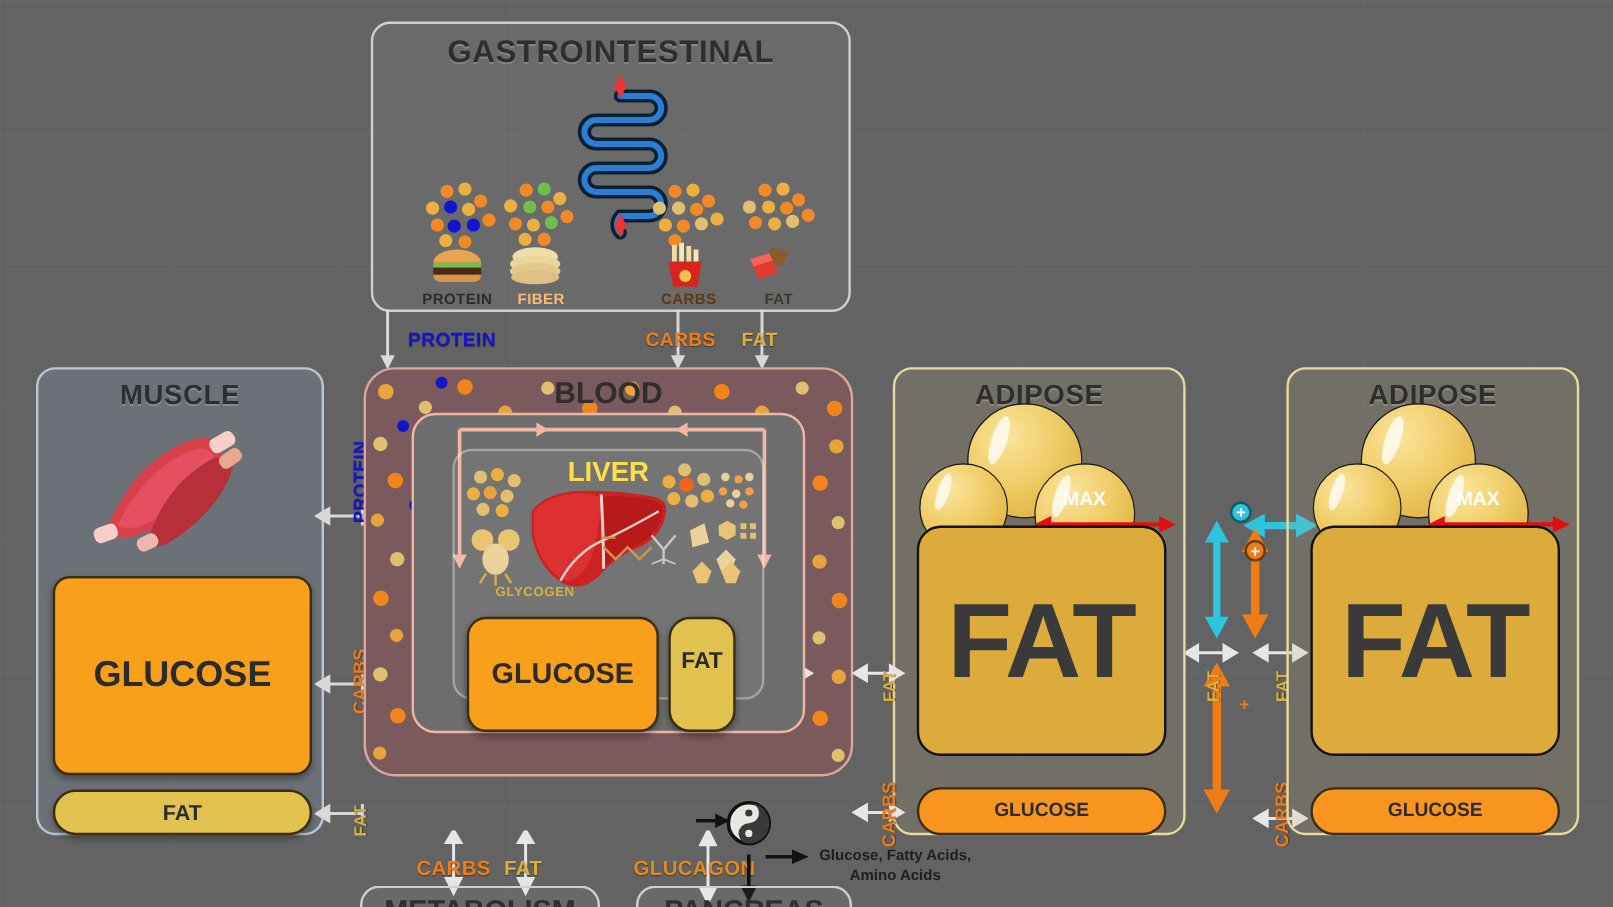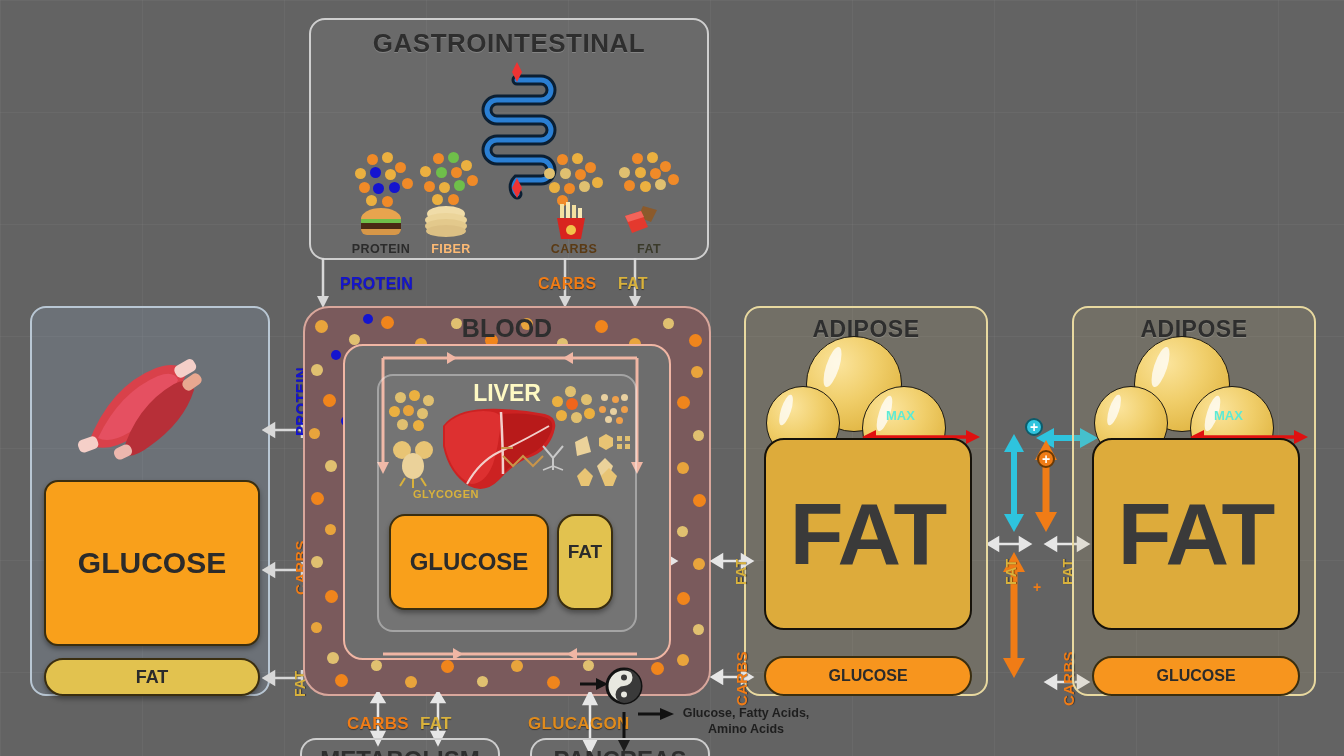--- a/index.html
+++ b/index.html
@@ -45,21 +45,21 @@
     color:#2b2b2b;
     border:2px solid #3a2e10;
     box-shadow:0 3px 5px rgba(0,0,0,.35);
   }
   .glucose-box { background:#F9A01B; border-radius:14px; }
   .fat-box { background:#E2C24F; border-radius:14px; }
 
   
   #blood {
     position:absolute;
-    left:303px; top:306px; width:408px; height:390px;
+    left:303px; top:306px; width:408px; height:341px;
     border-radius:26px;
     background:#7a5a5c;
     border:2px solid #d9a79c;
     overflow:hidden;
   }
   #blood-title {
     position:absolute; left:0; right:0; top:6px; text-align:center;
     font-size:25px; font-weight:bold; color:#2e2e2e;
     z-index:4;
   }
@@ -71,21 +71,21 @@
     z-index:3;
   }
   #liver-card {
     position:absolute; left:32px; top:28px; right:32px; bottom:26px;
     border-radius:16px;
     background:rgba(255,255,255,.05);
     border:2px solid rgba(255,255,255,.35);
   }
   #liver-title {
     position:absolute; left:0; right:0; top:4px; text-align:center;
-    font-size:23px; font-weight:bold; color:#fef9c3;
+    font-size:23px; font-weight:bold; color:#fde047;
   }
   .blood-dot { position:absolute; border-radius:50%; }
 
   
   .lbl {
     position:absolute;
     font-weight:bold;
     font-size:15px;
     letter-spacing:.3px;
     white-space:nowrap;
@@ -109,21 +109,21 @@
     position:absolute; border-radius:50%;
     background:radial-gradient(circle at 34% 28%, #fbe49c 0%, #F0CE6A 42%, #D9A92F 100%);
     border:1.5px solid #1d1a12;
   }
   .blob::after{
     content:""; position:absolute; left:20%; top:10%;
     width:14%; height:45%; border-radius:50%;
     background:rgba(255,255,255,.75);
     transform:rotate(18deg);
   }
-  .max-lbl { position:absolute; font-size:13px; font-weight:bold; color:#5eead4; }
+  .max-lbl { position:absolute; font-size:16px; font-weight:bold; color:#ffffff; }
   .fat-big {
     position:absolute;
     border-radius:20px;
     background:#DDAB3B;
     border:2.5px solid #16120a;
     display:flex; align-items:center; justify-content:center;
     font-size:88px; font-weight:bold; color:#3a3a3a;
     letter-spacing:-1px;
   }
   .glucose-pill {
@@ -271,20 +271,21 @@
     <polygon points="33,50 27,38 39,38"></polygon>
     <polygon points="275,50 269,38 281,38"></polygon>
     <polygon points="345,50 339,38 351,38"></polygon>
   </g>
 </svg>
 <div class="lbl c-protein" style="left:340px;top:275px;font-size:16px;">PROTEIN</div>
 <div class="lbl c-carbs" style="left:538px;top:275px;font-size:16px;">CARBS</div>
 <div class="lbl c-fat" style="left:618px;top:275px;font-size:16px;">FAT</div>
 
 <div class="card muscle-card" style="left:30px; top:306px; width:240px; height:390px;">
+  <div class="card-title">MUSCLE</div>
   <svg width="160" height="120" viewBox="0 0 160 120" style="position:absolute;left:38px;top:38px;">
     <path d="M18 98 Q40 40 86 22 Q110 14 116 28 Q104 64 62 92 Q36 108 18 98z" fill="#D9414A"></path>
     <path d="M28 92 Q50 46 88 30 Q104 24 108 34 Q96 62 60 86 Q40 98 28 92z" fill="#E8566A" opacity=".75"></path>
     <path d="M52 108 Q66 60 104 38 Q120 30 124 44 Q114 76 80 100 Q62 114 52 108z" fill="#B72F38"></path>
     <rect x="8" y="92" width="20" height="13" rx="5" fill="#F5CFC8" transform="rotate(-20 18 98)"></rect>
     <rect x="104" y="16" width="22" height="13" rx="5" fill="#F5CFC8" transform="rotate(-30 115 22)"></rect>
     <rect x="44" y="100" width="18" height="12" rx="5" fill="#EDB7AE" transform="rotate(-25 53 106)"></rect>
     <rect x="112" y="30" width="20" height="12" rx="5" fill="#E8A890" transform="rotate(-35 122 36)"></rect>
   </svg>
   <div class="store glucose-box" style="left:12px; top:172px; width:216px; height:166px; font-size:30px;">

